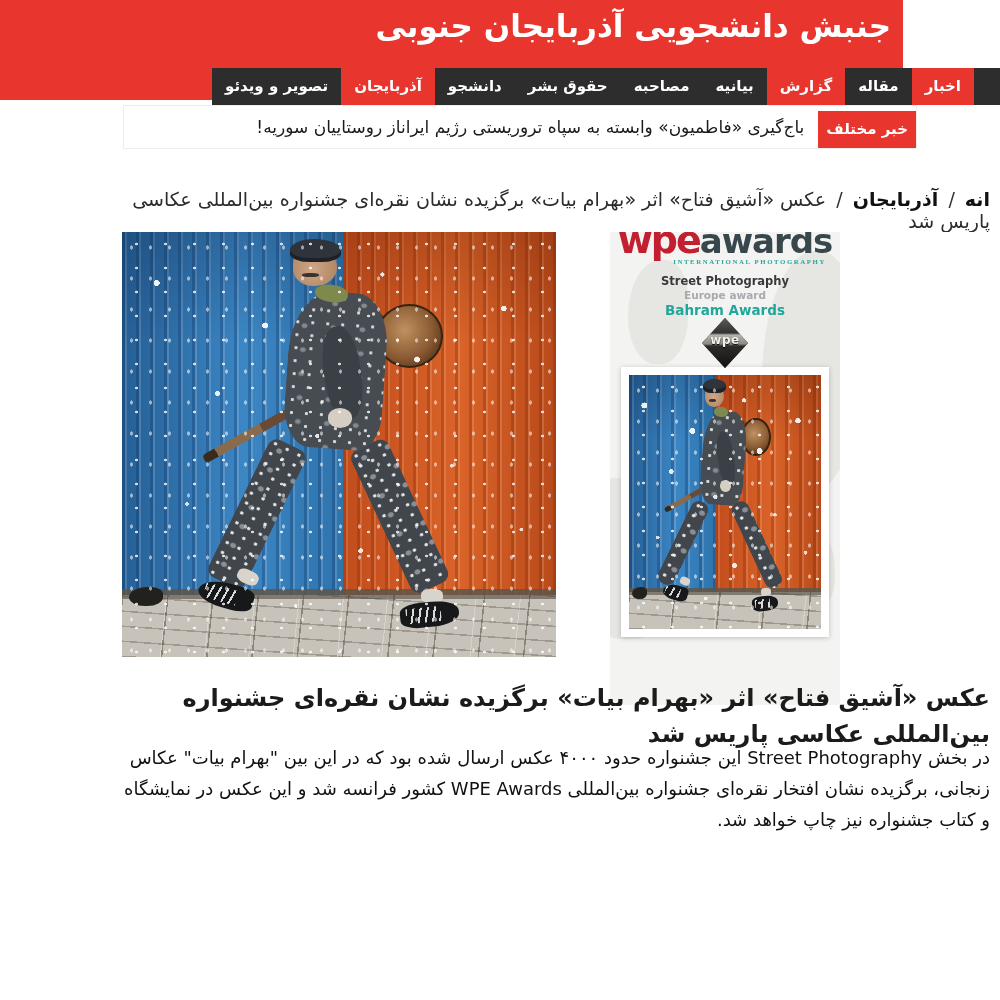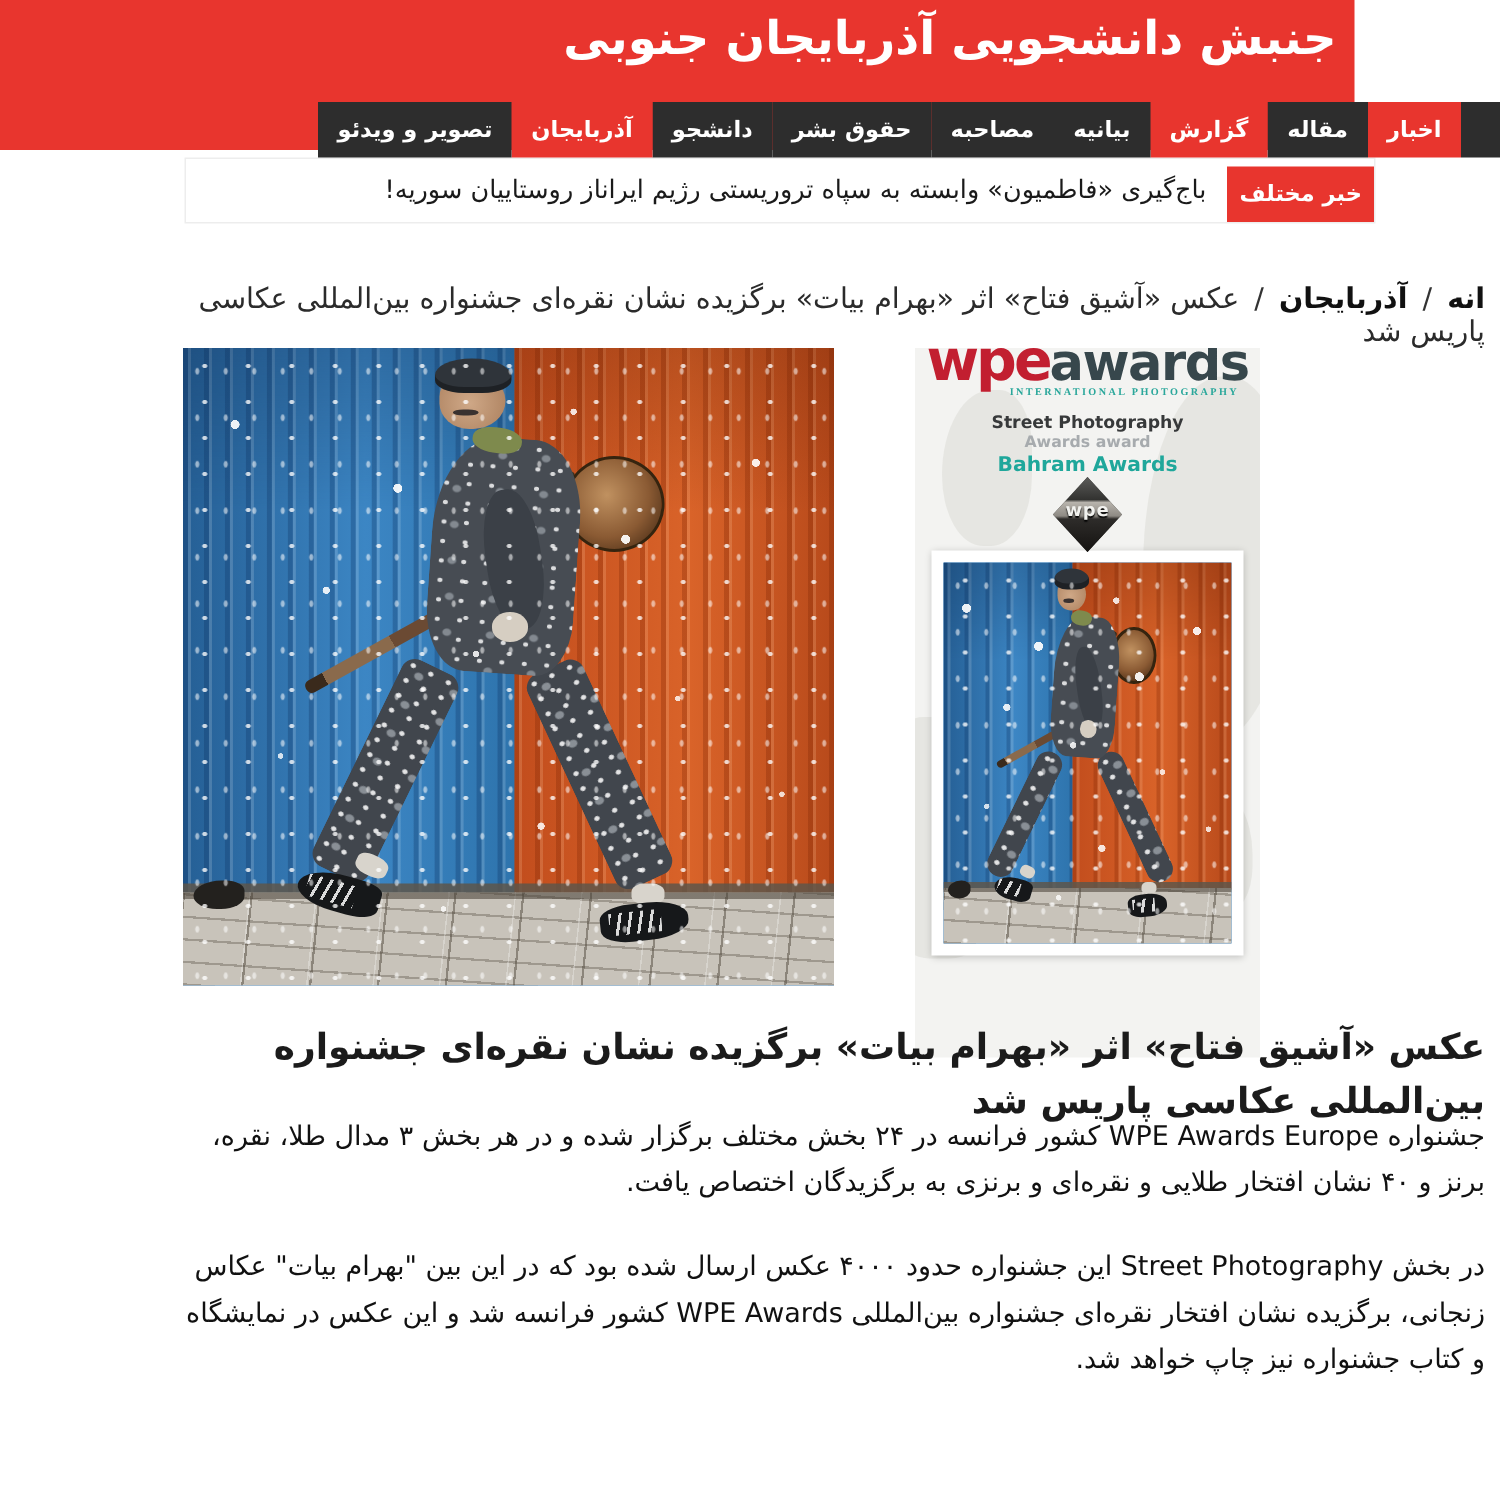--- a/index.html
+++ b/index.html
@@ -217,21 +217,21 @@
     <div class="poster">
       <div class="map-blob mb1"></div>
       <div class="map-blob mb2"></div>
       <div class="map-blob mb3"></div>
       <div class="map-blob mb4"></div>
       <div class="brand">
         <span class="brand-wpe">wpe</span><span class="brand-awards">awards</span>
       </div>
       <div class="brand-sub">INTERNATIONAL PHOTOGRAPHY</div>
       <div class="poster-cat">Street Photography</div>
-      <div class="poster-award">Awards award</div>
+      <div class="poster-award">Europe award</div>
       <div class="poster-winner">Bahram Awards</div>
       <div class="diamond">
         <span class="diamond-text">wpe</span>
       </div>
       <div class="frame">
         <div class="photo photo-poster split45">
           <div class="wall wall-blue"></div>
           <div class="wall wall-orange"></div>
           <div class="wall-base"></div>
           <div class="pavement"></div>
@@ -254,17 +254,16 @@
           <div class="beanie"></div>
           <div class="snow"></div>
         </div>
       </div>
     </div>
   </div>
 
   <h1 class="article-title">عکس «آشیق فتاح» اثر «بهرام بیات» برگزیده نشان نقره‌ای جشنواره بین‌المللی عکاسی پاریس شد</h1>
 
   <div class="article-body">
-    <p>جشنواره WPE Awards Europe کشور فرانسه در ۲۴ بخش مختلف برگزار شده و در هر بخش ۳ مدال طلا، نقره، برنز و ۴۰ نشان افتخار طلایی و نقره‌ای و برنزی به برگزیدگان اختصاص یافت.</p>
     <p>در بخش Street Photography این جشنواره حدود ۴۰۰۰ عکس ارسال شده بود که در این بین "بهرام بیات" عکاس زنجانی، برگزیده نشان افتخار نقره‌ای جشنواره بین‌المللی WPE Awards کشور فرانسه شد و این عکس در نمایشگاه و کتاب جشنواره نیز چاپ خواهد شد.</p>
   </div>
 
 </div>
 
 </body></html>

